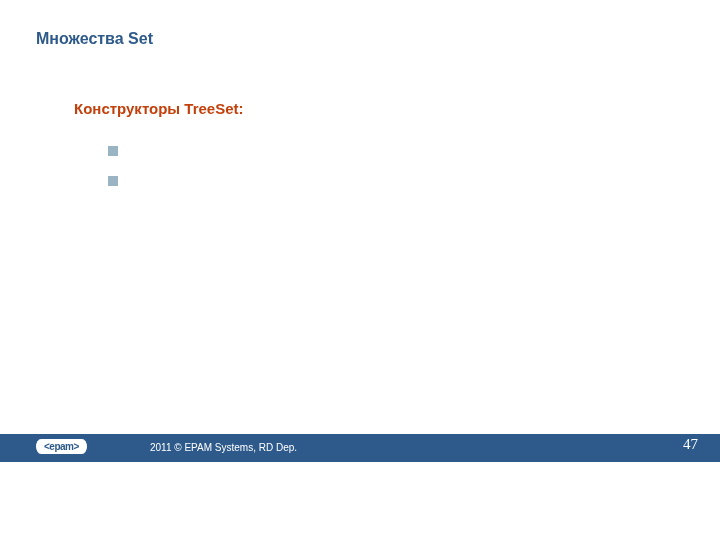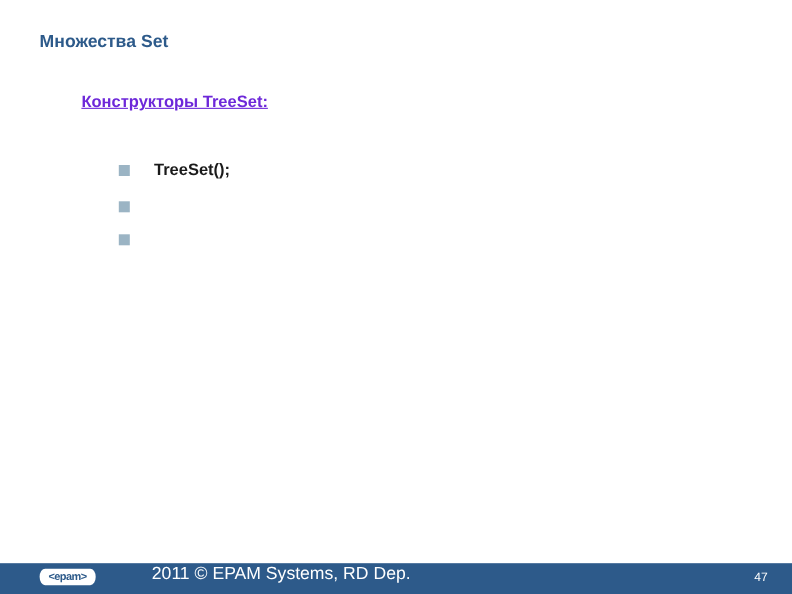--- a/index.html
+++ b/index.html
@@ -1,40 +1,39 @@
 <!DOCTYPE html>
 <html><head>
 <meta charset="utf-8">
 <style>
   * { box-sizing: border-box; margin: 0; padding: 0; }
   html, body { width: 720px; height: 540px; font-family: Arial, Helvetica, sans-serif; background: #fff; }
   .slide {
     position: relative;
     width: 720px;
-    height: 540px;
+    height: 462px;
     background: #fff;
     overflow: hidden;
   }
   .title {
     position: absolute;
     top: 30px;
     left: 36px;
     font-size: 16px;
     font-weight: bold;
     color: #2d5a8a;
     font-family: Tahoma, Verdana, sans-serif;
   }
   .subtitle {
     position: absolute;
-    top: 84px;
+    top: 100px;
     left: 74px;
     font-size: 15px;
     font-weight: bold;
-    color: #6d28d9;
-    text-decoration: underline;
+    color: #c2410c;
   }
   .list {
     position: absolute;
     top: 146px;
     left: 108px;
   }
   .list-item {
     display: flex;
     align-items: center;
     margin-bottom: 20px;
@@ -74,49 +73,45 @@
     color: #2d5a8a;
     font-size: 10px;
     font-weight: bold;
     padding: 2px 8px;
     border-radius: 6px / 9px;
     font-family: Verdana, sans-serif;
     letter-spacing: -0.5px;
   }
   .footer-center {
     position: absolute;
-    left: 138px;
+    left: 150px;
     bottom: 9px;
     color: #fff;
-    font-size: 16px;
+    font-size: 10px;
     font-family: Tahoma, Verdana, sans-serif;
   }
   .footer-page {
     position: absolute;
     right: 22px;
     bottom: 9px;
     color: #fff;
-    font-size: 11px;
-    font-family: Liberation Sans, sans-serif;
+    font-size: 15px;
+    font-family: Liberation Serif, serif;
   }
 </style>
 </head>
 <body>
 
 <div class="slide">
 
   <div class="title">Множества Set</div>
 
   <div class="subtitle">Конструкторы TreeSet:</div>
 
   <div class="list">
-    <div class="list-item">
-      <div class="bullet"></div>
-      <div class="item-text">TreeSet();</div>
-    </div>
     <div class="list-item">
       <div class="bullet"></div>
     </div>
     <div class="list-item">
       <div class="bullet"></div>
     </div>
   </div>
 
   <div class="footer">
     <div class="footer-left">

